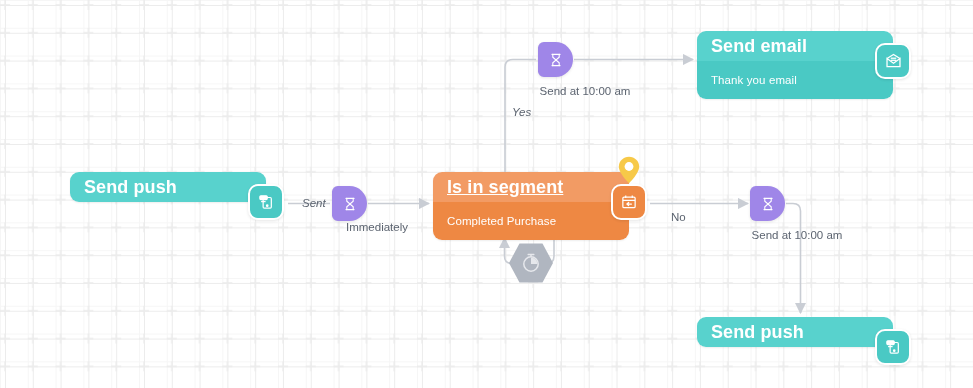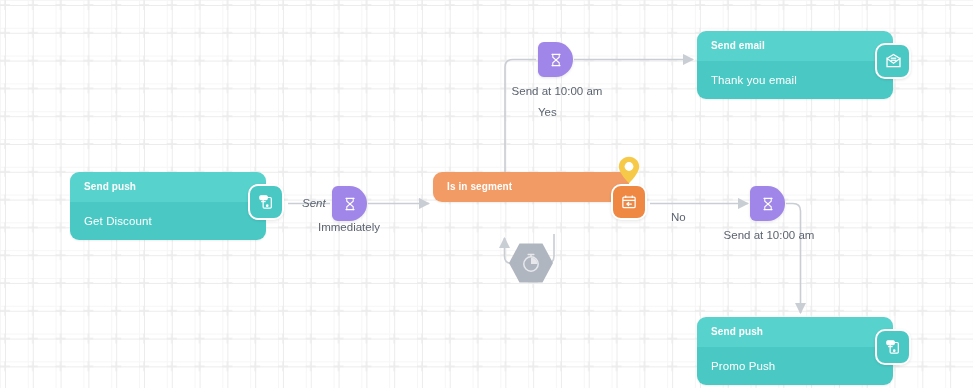--- a/index.html
+++ b/index.html
@@ -57,36 +57,36 @@
     box-shadow: 0 1px 2px rgba(0,0,0,0.07);
   }
   .node-card .card-inner {
     border-radius: 9px;
     overflow: hidden;
   }
   .card-head {
     height: 30px;
     line-height: 30px;
     padding: 0 14px;
-    font-size: 10px;
+    font-size: 18px;
     font-weight: bold;
     color: #ffffff;
     letter-spacing: 0.1px;
   }
   .card-body {
     height: 30px;
     line-height: 30px;
     padding: 4px 14px;
     font-size: 11.5px;
     color: #ffffff;
     letter-spacing: 0.1px;
   }
   .teal .card-head { background: #58d2cd; }
   .teal .card-body { background: #4ac9c4; }
-  .orange .card-head { background: #f29b64; }
+  .orange .card-head { background: #f29b64; text-decoration: underline; }
   .orange .card-body { background: #ee8843; }
 
   
   .node-icon {
     position: absolute;
     width: 36px;
     height: 36px;
     border-radius: 10px;
     border: 2px solid #ffffff;
     box-sizing: border-box;
@@ -132,21 +132,21 @@
     justify-content: center;
   }
 
   
   .edge-label {
     position: absolute;
     font-size: 11.5px;
     color: #5c6470;
     white-space: nowrap;
   }
-  .edge-label.center { transform: translateX(-50%); }
+  .edge-label.center { transform: translateX(-50%); margin-left: 28px; }
 </style>
 </head>
 <body>
 
 <div id="canvas">
 
   <svg class="grid-crosses" width="973" height="388">
     <defs>
       <pattern id="plusPat" width="27.8" height="27.8" patternUnits="userSpaceOnUse">
         <path d="M 0 5 L 10 5 M 5 0 L 5 10" stroke="#ececec" stroke-width="1.4" fill="none"></path>
@@ -176,35 +176,35 @@
       <path d="M 786 203.5 L 793 203.5 Q 800.5 203.5 800.5 211 L 800.5 313" marker-end="url(#arrow)"></path>
 
       <path d="M 554 234 L 554 256 Q 554 263.5 546.5 263.5 L 515 263.5"></path>
       <path d="M 525 263.5 L 512 263.5 Q 504.5 263.5 504.5 256 L 504.5 238" marker-end="url(#arrow)"></path>
     </g>
   </svg>
 
   <div class="node-card teal" style="left:70px; top:172px;">
     <div class="card-inner">
       <div class="card-head">Send push</div>
-      <div class="card-body">Get Discount</div>
     </div>
     <div class="node-icon">
       <svg width="18" height="18" viewBox="0 0 22 22" fill="none" stroke="#ffffff" stroke-width="1.5">
         <rect x="7.5" y="5.5" width="10" height="13" rx="1.4"></rect>
         <rect x="3.5" y="3.5" width="9" height="4.5" rx="1.2" fill="#ffffff" stroke="#ffffff"></rect>
         <line x1="5" y1="10.5" x2="10.5" y2="10.5"></line>
         <circle cx="12.5" cy="15.5" r="0.9" fill="#ffffff"></circle>
       </svg>
     </div>
   </div>
 
   <div class="node-card orange" style="left:433px; top:172px;">
     <div class="card-inner">
       <div class="card-head">Is in segment</div>
+      <div class="card-body">Completed Purchase</div>
     </div>
     <svg class="pin-badge" viewBox="0 0 22 28">
       <path d="M11 0.8 C5.3 0.8 0.8 5.2 0.8 10.7 C0.8 17.2 11 27.2 11 27.2 C11 27.2 21.2 17.2 21.2 10.7 C21.2 5.2 16.7 0.8 11 0.8 Z" fill="#f7c948"></path>
       <circle cx="11" cy="10.5" r="4.4" fill="#ffffff"></circle>
     </svg>
     <div class="node-icon">
       <svg width="18" height="18" viewBox="0 0 22 22" fill="none" stroke="#ffffff" stroke-width="1.5">
         <rect x="3.5" y="5" width="15" height="13" rx="1.5"></rect>
         <line x1="3.5" y1="9" x2="18.5" y2="9"></line>
         <line x1="7" y1="3.2" x2="7" y2="6.2"></line>
@@ -225,21 +225,20 @@
         <path d="M3.5 7.5 L11 2.8 L18.5 7.5"></path>
         <line x1="7.8" y1="7.2" x2="14.2" y2="7.2"></line>
         <line x1="7.8" y1="9.6" x2="14.2" y2="9.6"></line>
       </svg>
     </div>
   </div>
 
   <div class="node-card teal" style="left:697px; top:317px;">
     <div class="card-inner">
       <div class="card-head">Send push</div>
-      <div class="card-body">Promo Push</div>
     </div>
     <div class="node-icon">
       <svg width="18" height="18" viewBox="0 0 22 22" fill="none" stroke="#ffffff" stroke-width="1.5">
         <rect x="7.5" y="5.5" width="10" height="13" rx="1.4"></rect>
         <rect x="3.5" y="3.5" width="9" height="4.5" rx="1.2" fill="#ffffff" stroke="#ffffff"></rect>
         <line x1="5" y1="10.5" x2="10.5" y2="10.5"></line>
         <circle cx="12.5" cy="15.5" r="0.9" fill="#ffffff"></circle>
       </svg>
     </div>
   </div>
@@ -280,16 +279,16 @@
       <g stroke="#e6e8ec" stroke-width="1.5" fill="none">
         <circle cx="23" cy="22" r="7.2"></circle>
         <line x1="20.2" y1="12.6" x2="25.8" y2="12.6" stroke-linecap="round"></line>
         <line x1="23" y1="12.6" x2="23" y2="14.8"></line>
       </g>
       <path d="M23 22 L23 15.6 A6.4 6.4 0 0 1 29.4 22 Z" fill="#e6e8ec"></path>
     </svg>
   </div>
 
   <div class="edge-label" style="left:302px; top:197px;font-style:italic;">Sent</div>
-  <div class="edge-label" style="left:538px; top:106px;">Yes</div>
+  <div class="edge-label" style="left:512px; top:106px;font-style:italic;">Yes</div>
   <div class="edge-label" style="left:671px; top:211px;">No</div>
 
 </div>
 
 </body></html>

